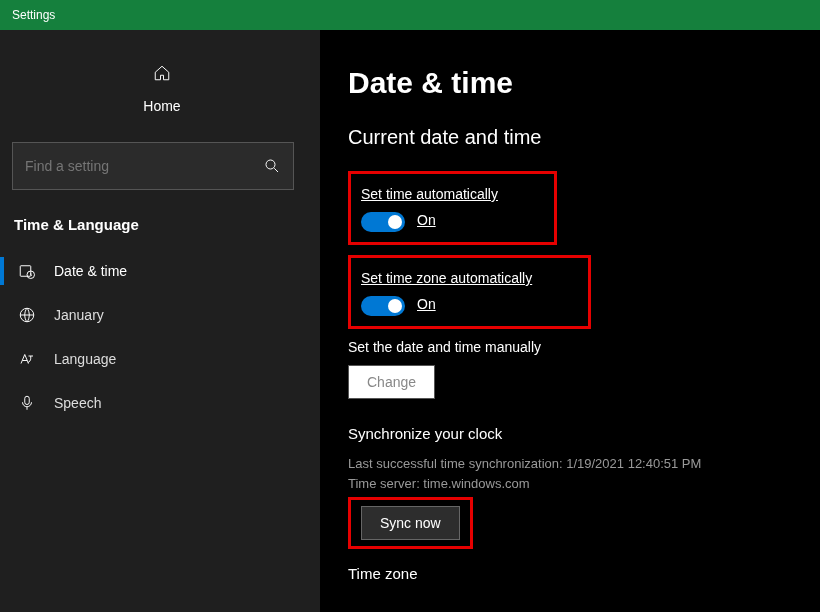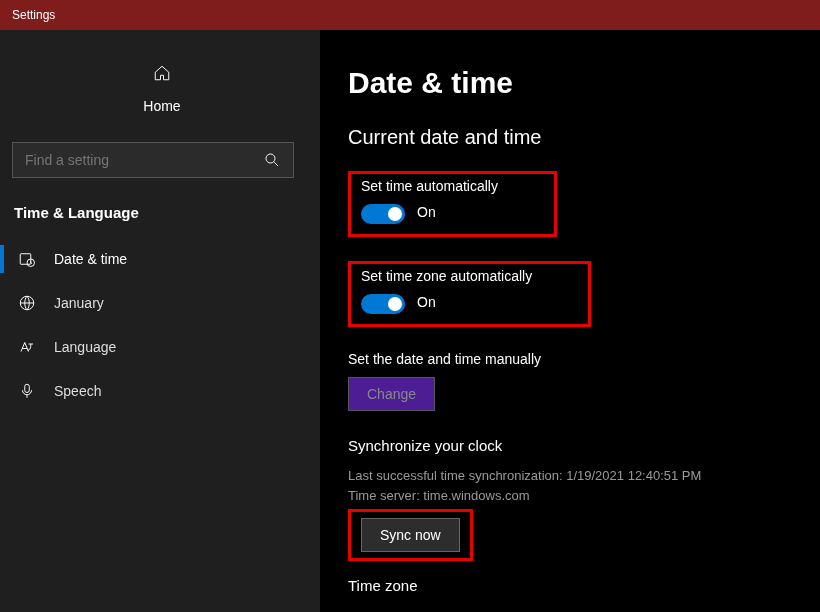--- a/index.html
+++ b/index.html
@@ -7,21 +7,21 @@
       font-family: 'Segoe UI', Tahoma, sans-serif;
       background: #000;
       color: #fff;
       width: 820px;
       height: 612px;
       overflow: hidden;
       display: flex;
       flex-direction: column;
     }
     .titlebar {
-      background: #7f1d1d;
+      background: #15803d;
       padding: 8px 12px;
       font-size: 12px;
       color: #fff;
     }
     .app-body { display: flex; flex: 1; height: calc(100% - 30px); }
     .sidebar {
       width: 320px;
       background: #1f1f1f;
       padding: 24px 14px 0 0;
       position: relative;
@@ -35,21 +35,21 @@
       font-size: 14px;
       flex-direction: column;
     }
     .search-box {
       margin: 18px 12px 0 12px;
       border: 1px solid #555;
       background: #2b2b2b;
       display: flex;
       align-items: center;
       padding: 0 12px;
-      height: 36px;
+      height: 48px;
     }
     .search-box input {
       background: transparent;
       border: none;
       color: #aaa;
       font-size: 14px;
       flex: 1;
       outline: none;
     }
     .category {
@@ -104,23 +104,23 @@
       position: absolute;
       right: 3px;
       top: 3px;
       width: 14px;
       height: 14px;
       background: #fff;
       border-radius: 50%;
     }
     .toggle-state { font-size: 14px; }
     .highlight-red { border: 3px solid #e60000; padding: 6px 10px; display: inline-block; }
-    .highlight-red.group { padding: 4px 56px 10px 10px; margin-bottom: 24px; }
+    .highlight-red.group { padding: 12px 56px 10px 10px; margin-bottom: 10px; text-decoration: underline; }
     .btn {
-      background: #4c1d95;
+      background: #ffffff;
       border: 1px solid #555;
       color: #888;
       font-size: 14px;
       padding: 8px 18px;
       cursor: pointer;
     }
     .btn.enabled { color: #fff; border-color: #666; background: #2d2d2d; }
     .section-title { font-size: 15px; margin-top: 26px; margin-bottom: 12px; }
     .muted { color: #999; font-size: 13px; line-height: 1.5; margin-bottom: 4px; }
     .mt { margin-top: 16px; }

